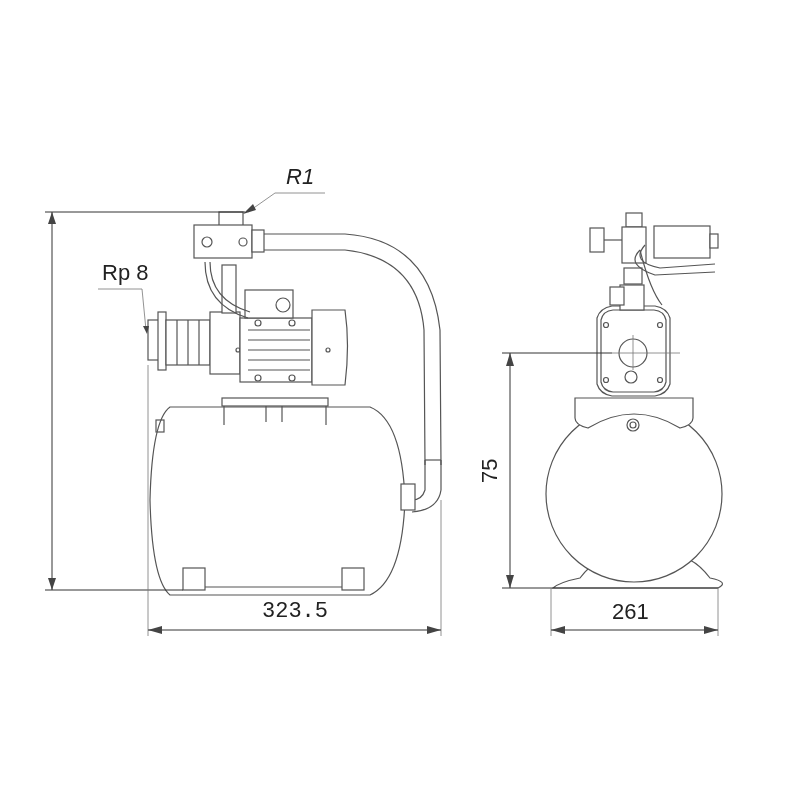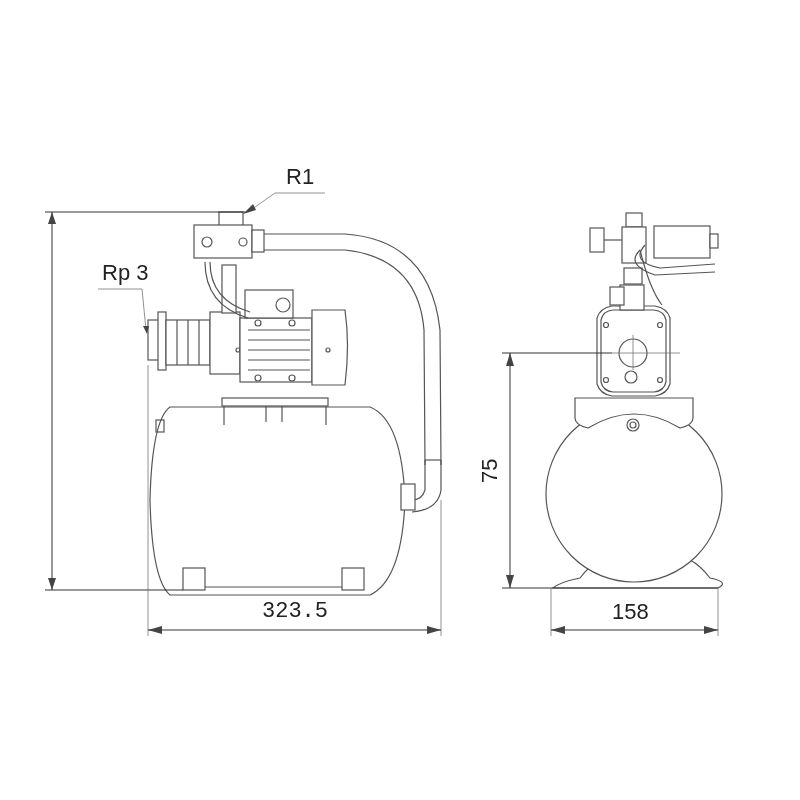--- a/index.html
+++ b/index.html
@@ -168,17 +168,17 @@
 
   <g>
     <line class="thin" x1="551" y1="588" x2="551" y2="636"></line>
     <line class="thin" x1="718" y1="588" x2="718" y2="636"></line>
     <line class="dim" x1="551" y1="630" x2="718" y2="630"></line>
     <polygon class="arrow" points="551,630 565,626 565,634"></polygon>
     <polygon class="arrow" points="718,630 704,626 704,634"></polygon>
   </g>
 </svg>
 
-<div class="lbl" style="left:286px; top:166px;">R1</div>
-<div class="lbl" style="left:102px; top:262px;">Rp 3</div>
+<div class="lbl" style="left:286px; top:166px;font-style:italic;">R1</div>
+<div class="lbl" style="left:102px; top:262px;">Rp 8</div>
 <div class="lbl" style="left:262px; top:601px;font-family:Liberation Mono, monospace;">323.5</div>
-<div class="lbl" style="left:612px; top:601px;">158</div>
+<div class="lbl" style="left:612px; top:601px;">261</div>
 <div class="lbl lbl-rot" style="left:478px; top:460px; width:24px; text-align:center;">75</div>
 
 </body></html>

